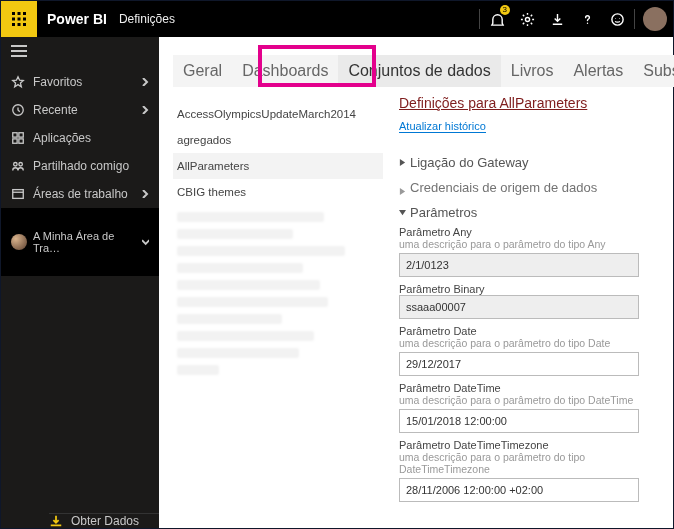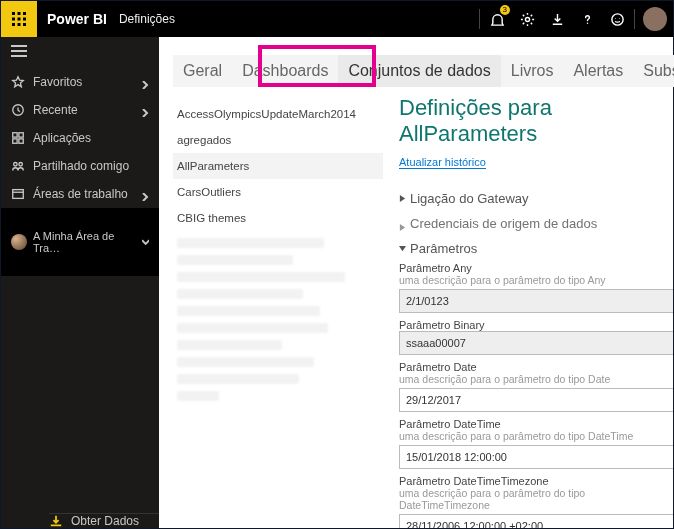--- a/index.html
+++ b/index.html
@@ -13,50 +13,50 @@
   .topicons { display: flex; align-items: center; height: 100%; }
   .topicon { width: 30px; height: 36px; display: flex; align-items: center; justify-content: center; position: relative; cursor: pointer; }
   .topicon svg { width: 15px; height: 15px; stroke: #fff; fill: none; stroke-width: 1.5; }
   .divider { width: 1px; height: 20px; background: #444; margin: 0 2px; }
   .badge { position: absolute; top: 4px; right: 2px; background: #f2c811; color: #000; border-radius: 7px; font-size: 8px; padding: 0 3px; line-height: 10px; }
   .avatar { width: 24px; height: 24px; border-radius: 50%; background: #8a7060; margin: 0 6px; }
   .body { display: flex; height: calc(100% - 36px); }
   .sidebar { width: 158px; background: #1b1a19; color: #c8c8c8; display: flex; flex-direction: column; font-size: 12px; }
   .hamburger { padding: 8px 10px; cursor: pointer; }
   .hamburger svg { width: 16px; height: 12px; stroke: #c8c8c8; stroke-width: 2; }
-  .navitem { display: flex; align-items: flex-end; padding: 7px 10px; cursor: pointer; justify-content: space-between; }
+  .navitem { display: flex; align-items: center; padding: 7px 10px; cursor: pointer; justify-content: space-between; }
   .navitem .nileft { display: flex; align-items: center; gap: 8px; }
   .navitem svg.ico { width: 14px; height: 14px; stroke: #c8c8c8; fill: none; stroke-width: 1.5; }
   .navitem svg.chev { width: 8px; height: 8px; stroke: #c8c8c8; fill: none; stroke-width: 2; }
   .subactive { background: #000; padding: 22px 10px; display: flex; align-items: center; gap: 6px; cursor: pointer; font-size: 11px; }
   .subactive .wsicon { width: 16px; height: 16px; border-radius: 50%; background: radial-gradient(circle at 30% 30%, #d9b38c, #5c4030); flex-shrink: 0; }
   .subactive svg.chev { width: 8px; height: 8px; stroke: #c8c8c8; fill: none; stroke-width: 2; margin-left: auto; }
   .sidespacer { flex: 1; }
   .getdata { display: flex; align-items: center; gap: 8px; padding: 0; border-top: 1px solid #333; cursor: pointer; margin-left: 48px; }
   .getdata svg { width: 14px; height: 14px; stroke: #f2c811; fill: none; stroke-width: 2; }
   .main { flex: 1; display: flex; flex-direction: column; min-width: 0; }
   .tabbar { padding: 18px 0 0 14px; display: flex; gap: 0; font-size: 16px; }
   .tab { padding: 7px 10px; background: #f4f4f4; color: #666; cursor: pointer; white-space: nowrap; }
   .tab.active { background: #eaeaea; color: #333; }
   .tabhi { position: absolute; border: 4px solid #e3008c; pointer-events:none; }
   .panes { display: flex; flex: 1; min-height: 0; }
   .dslist { width: 230px; padding: 14px 6px 0 14px; font-size: 11.5px; color: #444; overflow: hidden;}
   .dsitem { padding: 7px 4px; cursor: pointer; white-space: nowrap; overflow: hidden; text-overflow: ellipsis; }
   .dsitem.sel { background: #f3f3f3; }
   .skel { height: 10px; background: #f2f2f2; margin: 7px 4px; border-radius: 2px; filter: blur(1px); }
   .detail { flex: 1; padding: 8px 18px 0 10px; overflow-y: auto; font-size: 12px; color: #333; }
-  .dtitle { font-size: 22px; color: #0f766e; font-weight: 400; margin-bottom: 8px; }
+  .dtitle { font-size: 14px; color: #7f1d1d; font-weight: 400; margin-bottom: 8px; text-decoration: underline; }
   .dlink { color: #0078d4; font-size: 11px; cursor: pointer; margin-bottom: 12px; display: inline-block; border-bottom: 1px solid #0078d4; }
   .sect { display: flex; align-items: center; gap: 4px; font-size: 13px; color: #555; margin: 10px 0 6px; cursor: pointer; }
   .sect svg { width: 7px; height: 7px; fill: #555; }
   .sect.muted { color: #737373; align-items: flex-end; }
   .sect.muted svg { fill: #999; }
   .plabel { font-size: 11px; color: #444; margin-top: 6px; }
   .pdesc { font-size: 10.5px; color: #999; margin-bottom: 3px; }
-  .pinput { width: 276px; height: 24px; border: 1px solid #bbb; background: #eee; padding: 0 6px; font-size: 11px; color: #333; }
+  .pinput { width: 240px; height: 24px; border: 1px solid #bbb; background: #eee; padding: 0 6px; font-size: 11px; color: #333; }
   .pinput.white { background: #fff; }
   .detail::-webkit-scrollbar { width: 10px; }
   .detail::-webkit-scrollbar-thumb { background: #ccc; }
   .outer { border: 1px solid #0f172a; width: 674px; height: 529px; }
 </style>
 </head>
 <body>
 
 <div class="outer">
 <div class="topbar">
@@ -202,21 +202,20 @@
       <div class="tab">Livros</div>
       <div class="tab">Alertas</div>
       <div class="tab">Subscrições</div>
       <div class="tab">Conjuntos de dados</div>
     </div>
     <div class="panes">
       <div class="dslist">
         <div class="dsitem">AccessOlympicsUpdateMarch2014</div>
         <div class="dsitem">agregados</div>
         <div class="dsitem sel">AllParameters</div>
-        <div class="dsitem">CarsOutliers</div>
         <div class="dsitem">CBIG themes</div>
         <div class="skel" style="width:70%"></div>
         <div class="skel" style="width:55%"></div>
         <div class="skel" style="width:80%"></div>
         <div class="skel" style="width:60%"></div>
         <div class="skel" style="width:68%"></div>
         <div class="skel" style="width:72%"></div>
         <div class="skel" style="width:50%"></div>
         <div class="skel" style="width:65%"></div>
         <div class="skel" style="width:58%"></div>

